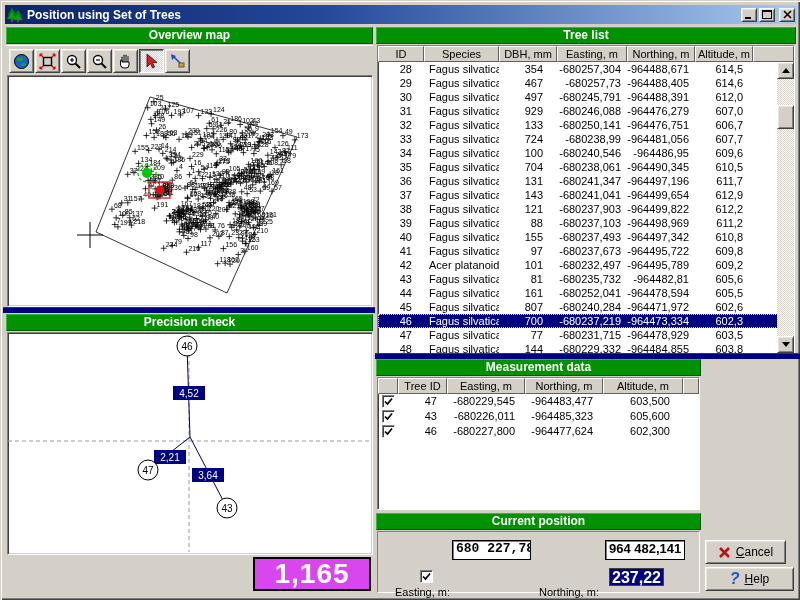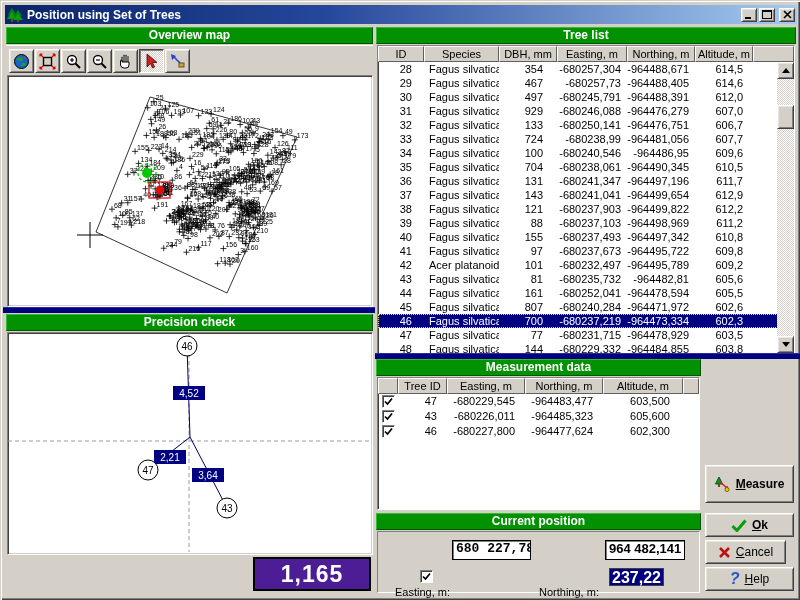--- a/index.html
+++ b/index.html
@@ -81,22 +81,22 @@
 
   
   .lbl { position:absolute; font-size:11px; color:#000;margin-top:42px; }
   .field { position:absolute; background:#fff; border:1px solid #000;
     box-shadow: inset 1px 1px 0 #808080; font-weight:bold; font-size:13px;
     line-height:16px; padding-left:3px; overflow:hidden; white-space:nowrap; }
   .navyfield { position:absolute; background:#000080; color:#fff; font-weight:bold;
     text-align:center; border:1px solid #404040; }
 
   
-  .stddev { position:absolute; left:252px; top:556px; width:118px; height:34px; background:#4c1d95;
-    border:2px solid #000; color:#fff; font-size:23px; font-weight:bold;
+  .stddev { position:absolute; left:252px; top:556px; width:118px; height:34px; background:#d946ef;
+    border:2px solid #000; color:#fff; font-size:28px; font-weight:bold;
     display:flex; align-items:center; justify-content:center; letter-spacing:1px; }
 
   
   .btn { position:absolute; display:flex; align-items:center; justify-content:center; gap:5px;
     font-size:12px; font-weight:bold; color:#000; }
   .btn u { text-decoration:underline; }
 </style>
 </head>
 <body>
 
@@ -1073,37 +1073,21 @@
 
     <span class="cbx" style="position:absolute;left:42px;top:38px;">
       <svg width="9" height="9" viewBox="0 0 9 9">
           <path d="M1 4.5 L3.5 7 L8 1.5" stroke="#000" stroke-width="1.7" fill="none"></path>
         </svg>
     </span>
     <span class="lbl" style="left:60px;top:39px;">Correction of magnetic declination, °</span>
     <div class="navyfield" style="left:231px;top:36px;width:55px;height:18px;font-size:16px;line-height:17px;">237,22</div>
   </div>
 
-  <div class="btn raised" style="left:704px;top:464px;width:89px;height:38px;">
-    <svg width="16" height="16" viewBox="0 0 16 16">
-      <polygon points="4,1 7.5,8 0.5,8" fill="#0a9a0a" stroke="#053"></polygon>
-      <rect x="3" y="8" width="2" height="3" fill="#7a4a12"></rect>
-      <path d="M5 6 L12 12" stroke="#cc2222" stroke-width="1.6"></path>
-      <polygon points="13.5,13.5 9.5,12.5 12.5,9.5" fill="#cc2222"></polygon>
-      <circle cx="12" cy="13.5" r="2" fill="#f0d000" stroke="#806000"></circle>
-    </svg>
-    <span><u>M</u><span>easure</span></span>
-  </div>
-
-  <div class="btn raised" style="left:704px;top:512px;width:89px;height:24px;">
-    <svg width="16" height="13" viewBox="0 0 16 13">
-      <path d="M1.5 7 L6 11.5 L14.5 1.5" stroke="#0a9a0a" stroke-width="3" fill="none"></path>
-    </svg>
-    <span><u>O</u><span>k</span></span>
-  </div>
+
 
   <div class="btn raised" style="left:704px;top:539px;width:81px;height:24px;font-weight:normal;">
     <svg width="13" height="13" viewBox="0 0 13 13">
       <path d="M2 2 L11 11 M11 2 L2 11" stroke="#bb1111" stroke-width="2.6"></path>
     </svg>
     <span><u>C</u><span>ancel</span></span>
   </div>
 
   <div class="btn raised" style="left:704px;top:566px;width:89px;height:24px;font-weight:normal;">
     <span style="color:#2255cc;font-weight:bold;font-size:16px;font-style:italic;">?</span>

